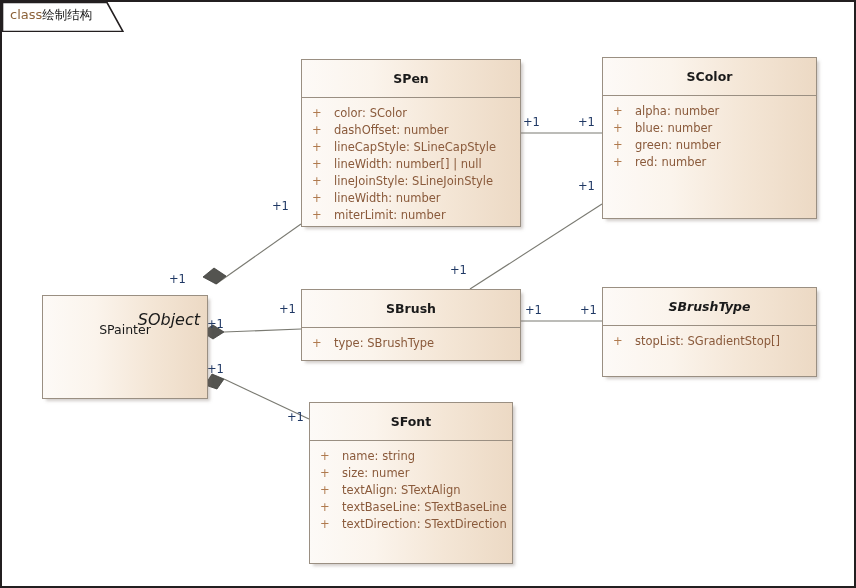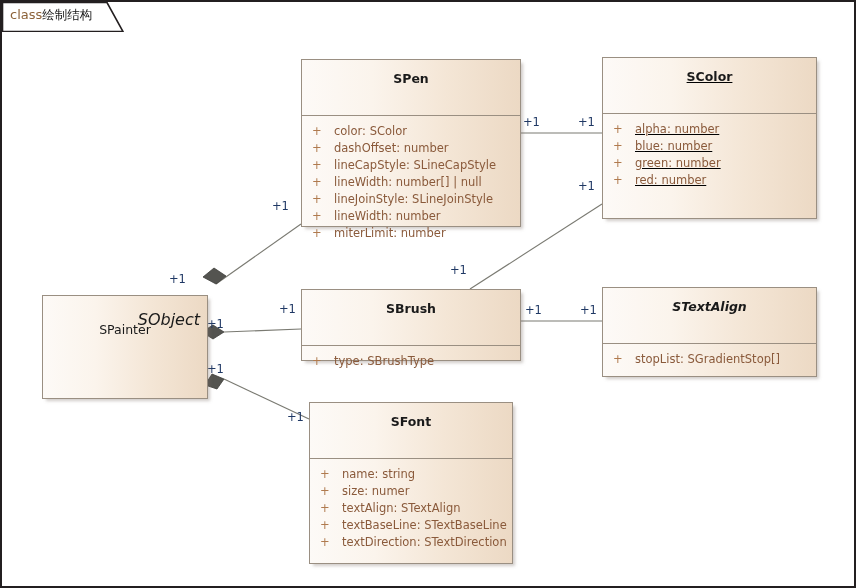--- a/index.html
+++ b/index.html
@@ -94,21 +94,21 @@
   
   .uml {
     position: absolute;
     box-sizing: border-box;
     border: 1px solid #9a8f82;
     background: linear-gradient(to right, #fdfaf7 0%, #fbf4ec 32%, #f4e6d6 66%, #ecd9c4 100%);
     box-shadow: 3px 3px 3px -1px rgba(120,110,100,0.35);
   }
   .uml .title {
     box-sizing: border-box;
-    height: 56px;
+    height: 38px;
     line-height: 38px;
     text-align: center;
     font-size: 12.5px;
     font-weight: 700;
     color: #1a1a1a;
     border-bottom: 1px solid #9a8f82;
     white-space: nowrap;
     overflow: hidden;
   }
   .uml.abstract .title {
@@ -231,39 +231,39 @@
       <span class="member"><span class="vis">+</span><span class="sig">color: SColor</span></span>
       <span class="member"><span class="vis">+</span><span class="sig">dashOffset: number</span></span>
       <span class="member"><span class="vis">+</span><span class="sig">lineCapStyle: SLineCapStyle</span></span>
       <span class="member"><span class="vis">+</span><span class="sig">lineWidth: number[] | null</span></span>
       <span class="member"><span class="vis">+</span><span class="sig">lineJoinStyle: SLineJoinStyle</span></span>
       <span class="member"><span class="vis">+</span><span class="sig">lineWidth: number</span></span>
       <span class="member"><span class="vis">+</span><span class="sig">miterLimit: number</span></span>
     </div>
   </div>
 
-  <div class="uml" style="left:600px; top:55px; width:215px; height:162px;text-decoration:underline;">
+  <div class="uml" style="left:600px; top:55px; width:215px; height:162px;">
     <div class="title">SColor</div>
     <div class="members">
       <span class="member"><span class="vis">+</span><span class="sig">alpha: number</span></span>
       <span class="member"><span class="vis">+</span><span class="sig">blue: number</span></span>
       <span class="member"><span class="vis">+</span><span class="sig">green: number</span></span>
       <span class="member"><span class="vis">+</span><span class="sig">red: number</span></span>
     </div>
   </div>
 
   <div class="uml" style="left:299px; top:287px; width:220px; height:72px;">
     <div class="title">SBrush</div>
     <div class="members">
       <span class="member"><span class="vis">+</span><span class="sig">type: SBrushType</span></span>
     </div>
   </div>
 
   <div class="uml abstract" style="left:600px; top:285px; width:215px; height:90px;">
-    <div class="title">STextAlign</div>
+    <div class="title">SBrushType</div>
     <div class="members">
       <span class="member"><span class="vis">+</span><span class="sig">stopList: SGradientStop[]</span></span>
     </div>
   </div>
 
   <div class="uml" style="left:307px; top:400px; width:204px; height:162px;">
     <div class="title">SFont</div>
     <div class="members">
       <span class="member"><span class="vis">+</span><span class="sig">name: string</span></span>
       <span class="member"><span class="vis">+</span><span class="sig">size: numer</span></span>

